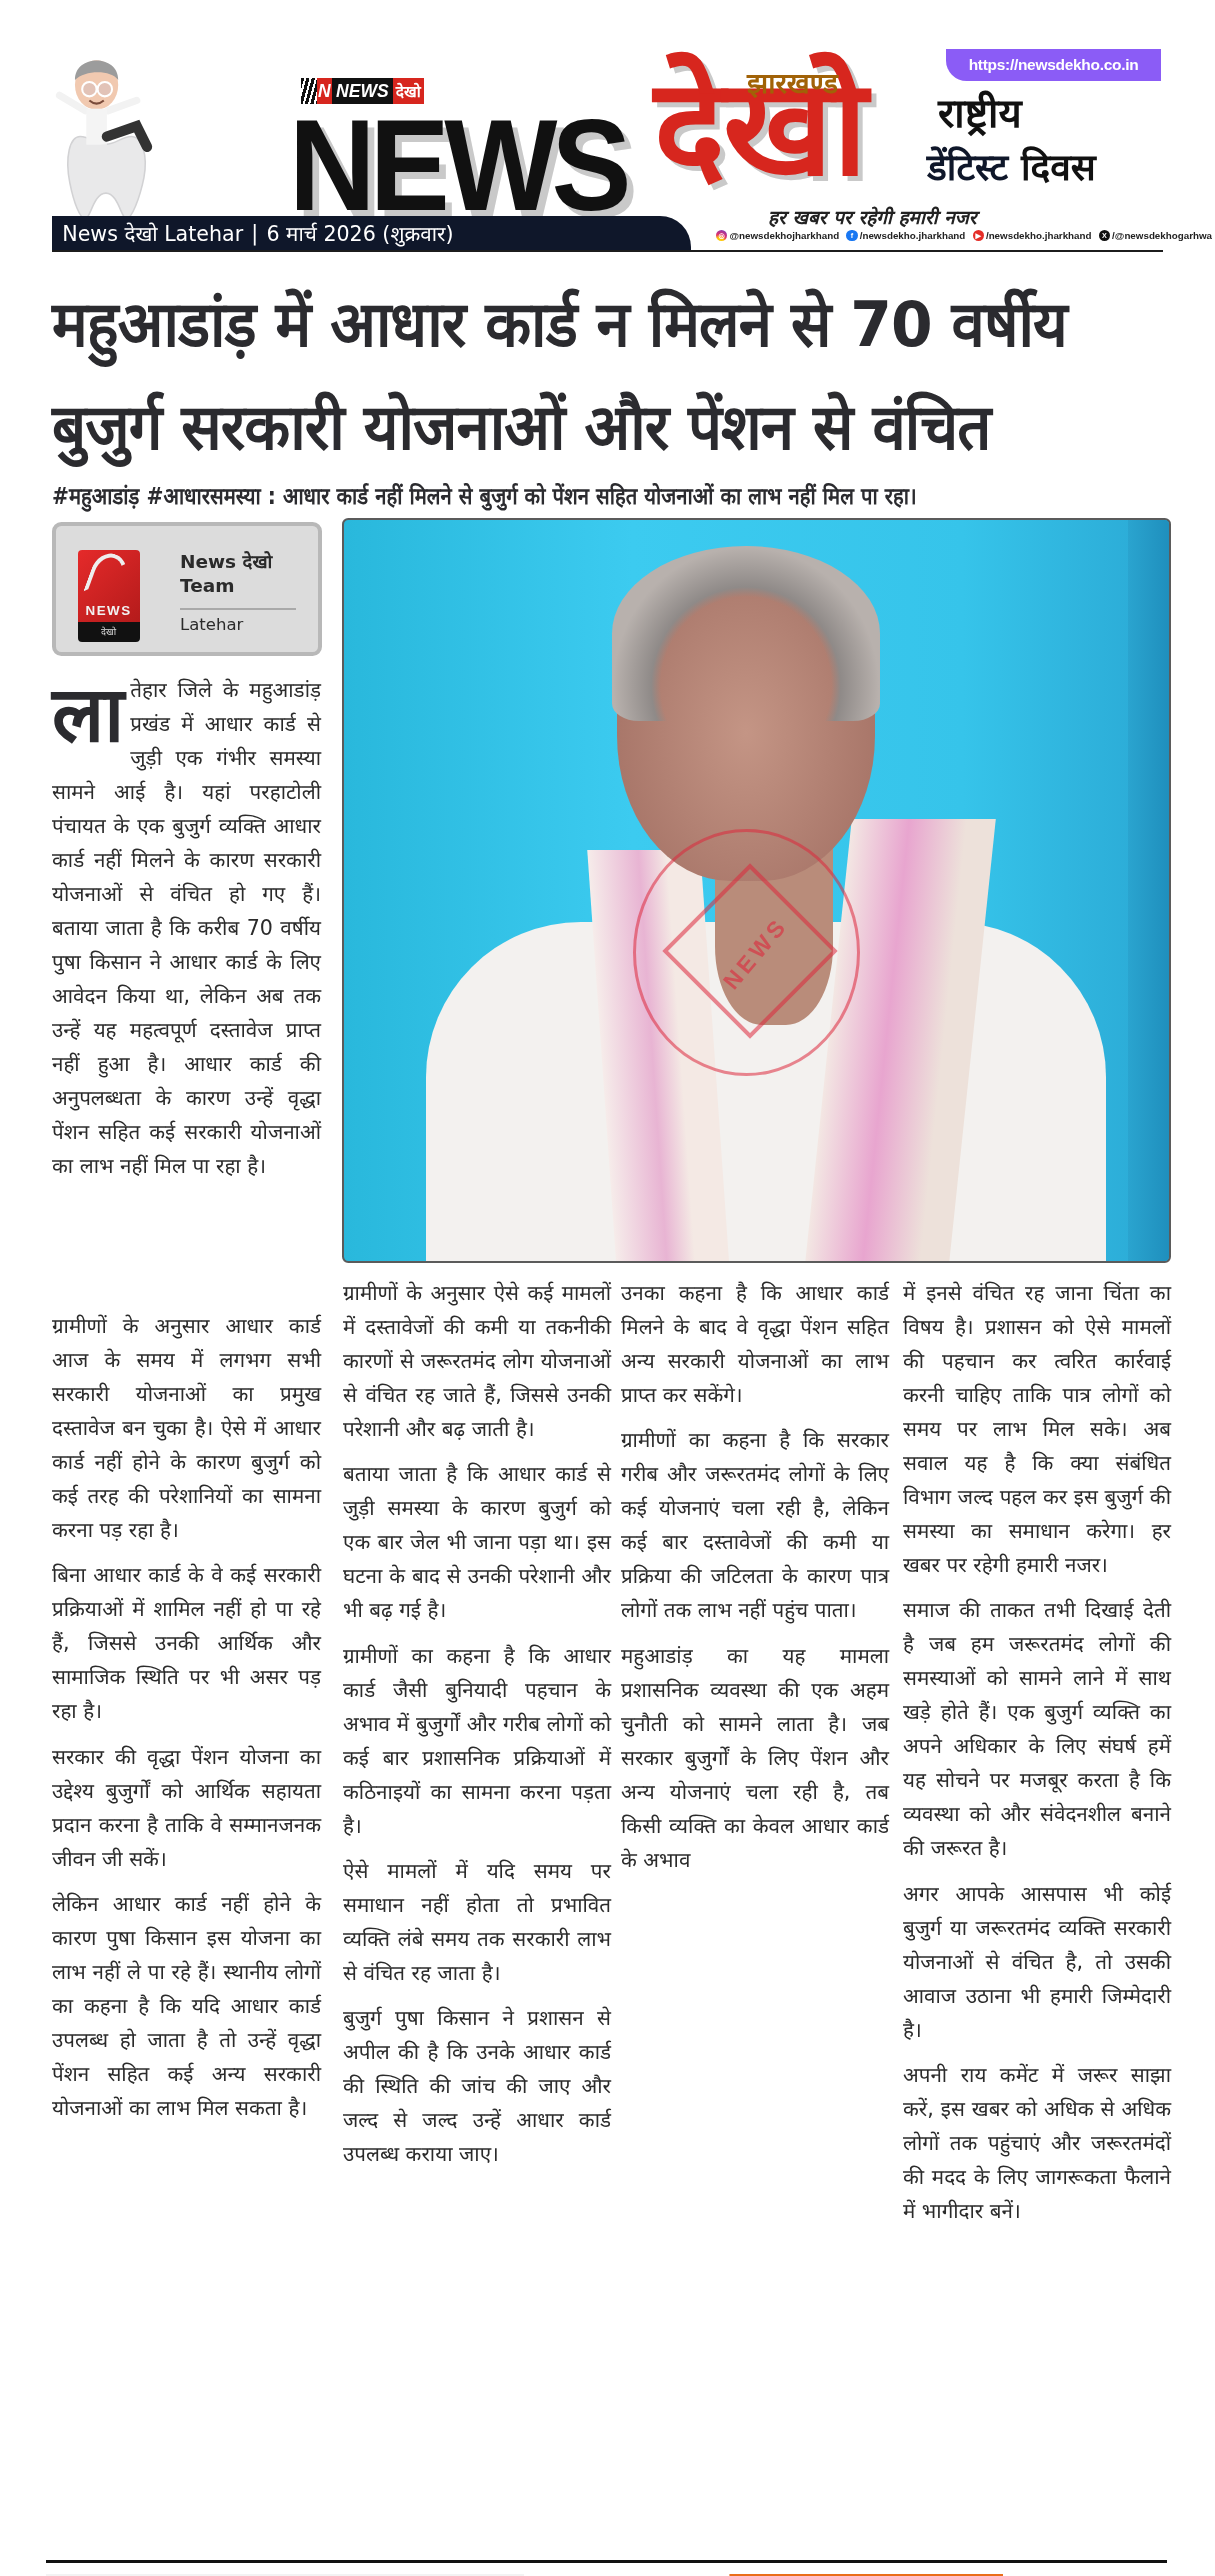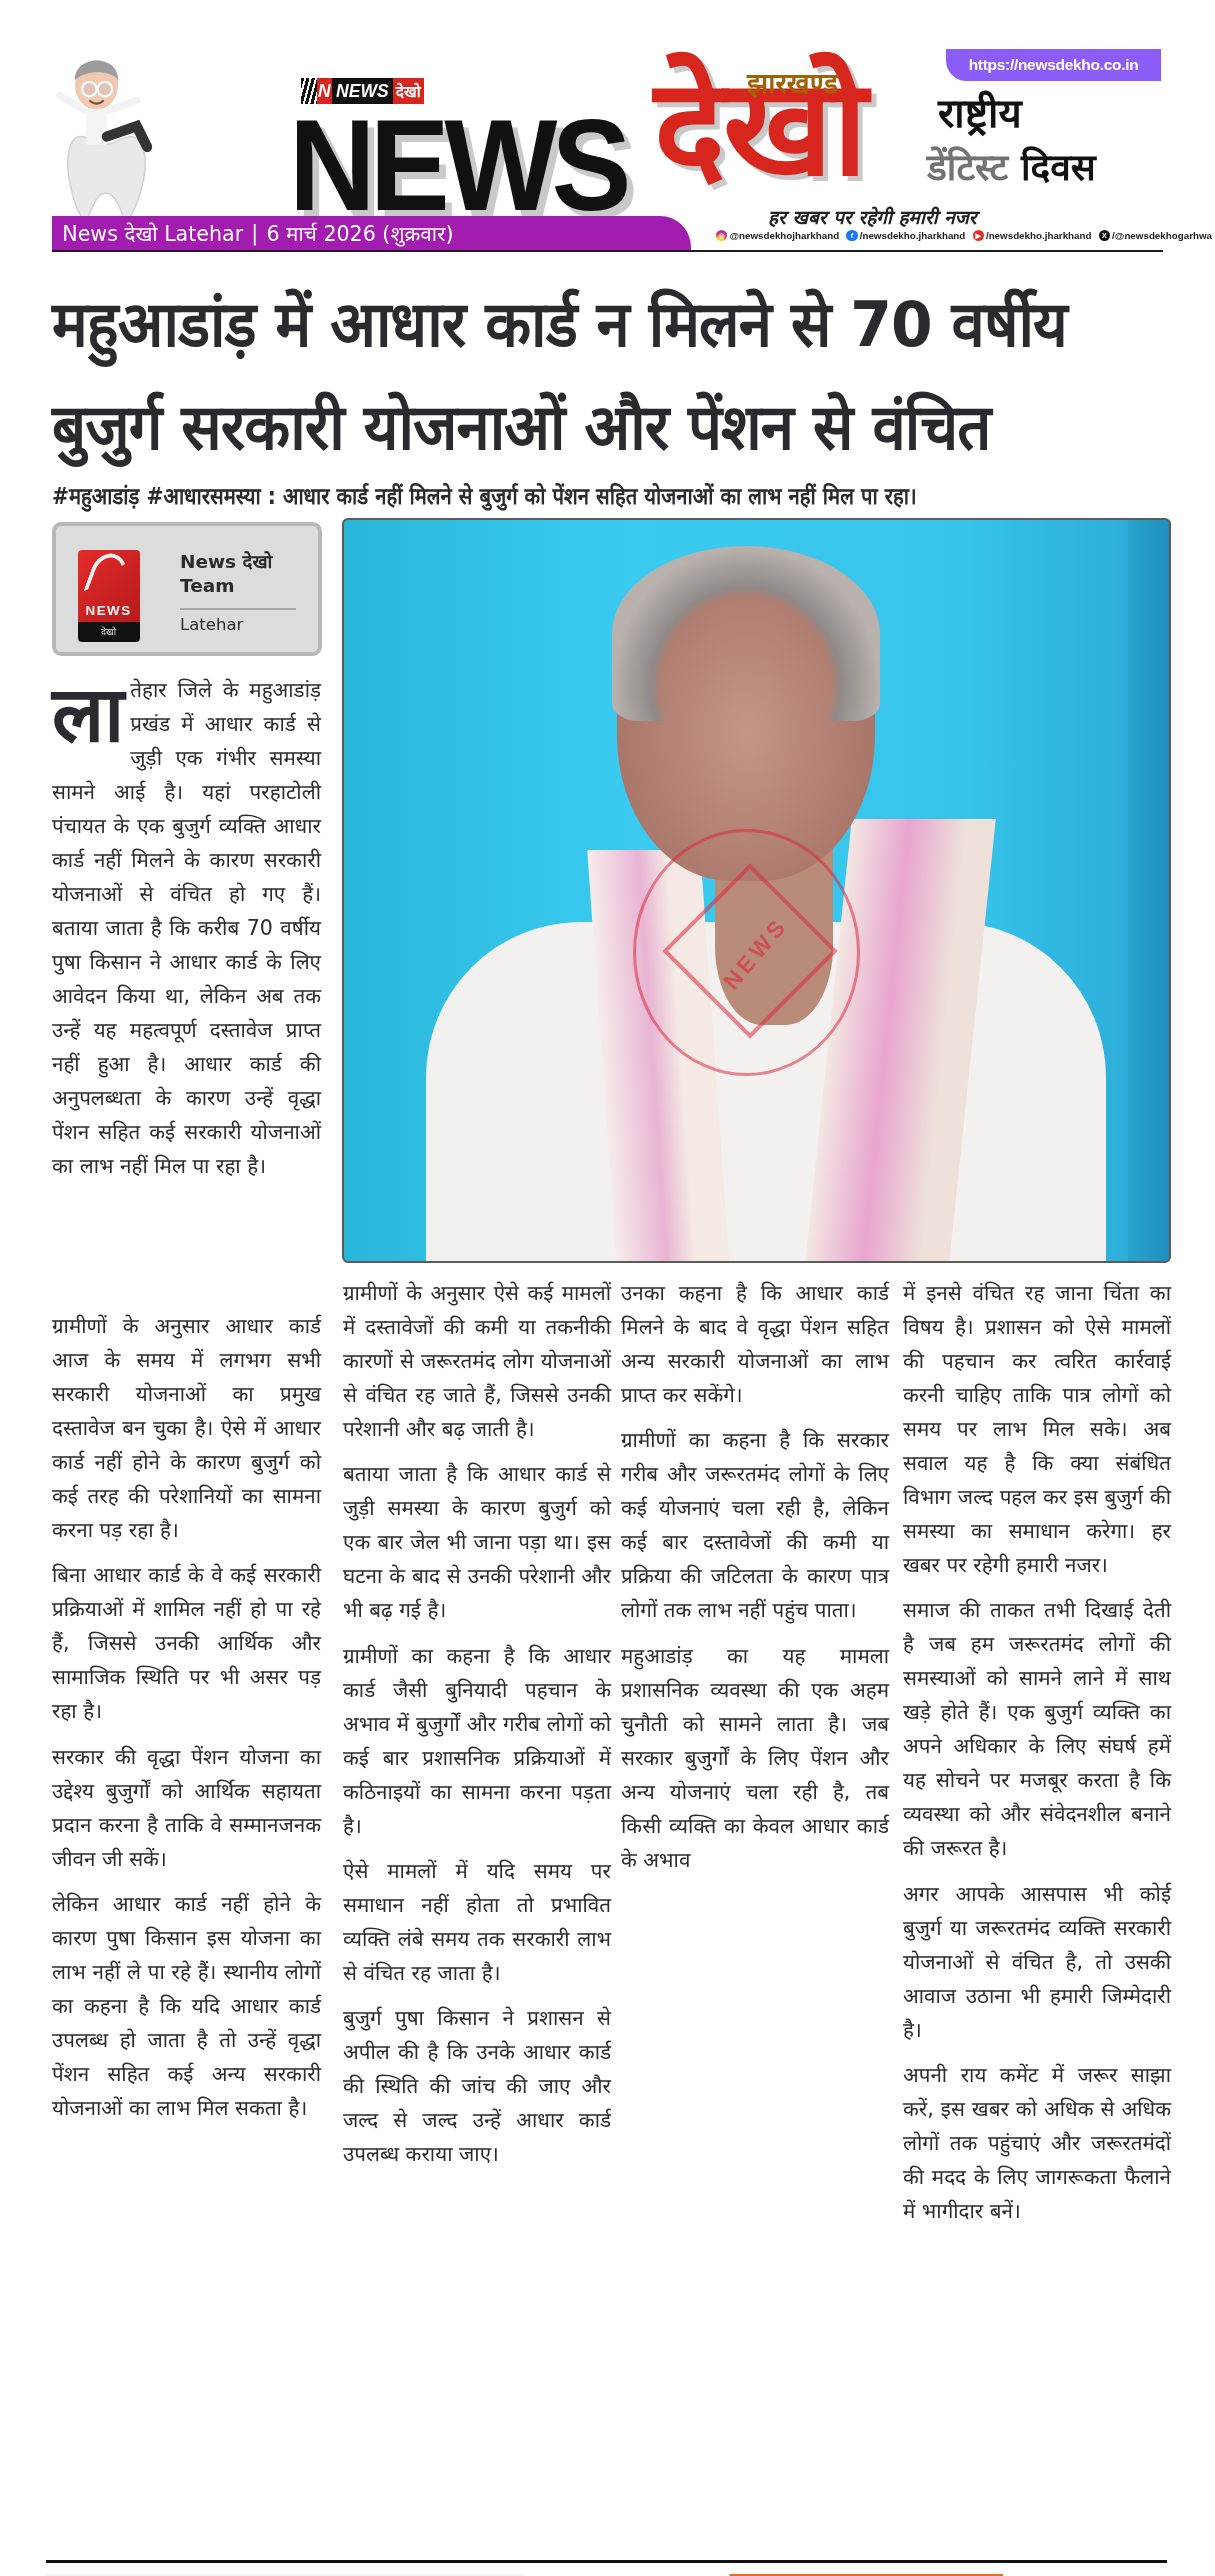--- a/index.html
+++ b/index.html
@@ -22,24 +22,24 @@
 
   .big-news { position: absolute; left: 289px; top: 101px; font-family: "Liberation Sans", sans-serif; font-weight: bold;
               font-size: 129px; letter-spacing: -6.2px; color: #111; line-height: 1; transform: scaleX(0.93); transform-origin: left;
               text-shadow: 7.2px 7.2px 0 #c9c9c9; }
   .big-dekho { position: absolute; left: 654px; top: 61px; font-weight: bold; font-size: 134px; color: #d7261e; line-height: 1;
                text-shadow: 5.2px 5.2px 0 #c9c9c9; letter-spacing: -2.1px; }
   .jharkhand { position: absolute; left: 747px; top: 70px; font-weight: bold; font-size: 28px; color: #a16207; line-height: 1; }
   .tagline { position: absolute; left: 768px; top: 204px; font-size: 19px; font-style: italic; font-weight: bold; color: #222; }
   .national { position: absolute; left: 938px; top: 93px; font-weight: bold; font-size: 40px; color: #111; line-height: 1; }
   .dentist-day { position: absolute; left: 927px; top: 149px; font-weight: bold; font-size: 37px; line-height: 1; white-space: nowrap; }
-  .dentist-day .blue { color: #737373; margin-top: 8px; }
+  .dentist-day .blue { color: #0f172a; margin-top: 8px; }
   .dentist-day .black { color: #111; }
 
-  .dateline { position: absolute; left: 52px; top: 216px; width: 639px; height: 34px; background: #a21caf;
+  .dateline { position: absolute; left: 52px; top: 216px; width: 639px; height: 34px; background: #0f172a;
               border-radius: 0 31px 0 0; color: #fff; font-size: 20.6px; display: flex; align-items: center; padding-left: 10.3px; white-space: nowrap; }
   .dateline .sep { margin: 0 8.2px; }
   .social { position: absolute; left: 716px; top: 230px; display: flex; gap: 7.2px; align-items: center;
             font-family: "Liberation Sans", sans-serif; font-weight: bold; font-size: 9.8px; color: #222; white-space: nowrap; }
   .social .item { display: flex; align-items: center; gap: 2.1px; }
   .social .ic { width: 11.3px; height: 11.3px; border-radius: 50%; display: inline-flex; align-items: center; justify-content: center;
                 color: #fff; font-size: 7.2px; font-weight: bold; }
   .ic-insta { background: radial-gradient(circle at 30% 110%, #fdc90b 0 30%, #e1306c 55%, #833ab4 90%); }
   .ic-fb { background: #1877f2; }
   .ic-yt { background: #e52d27; }

